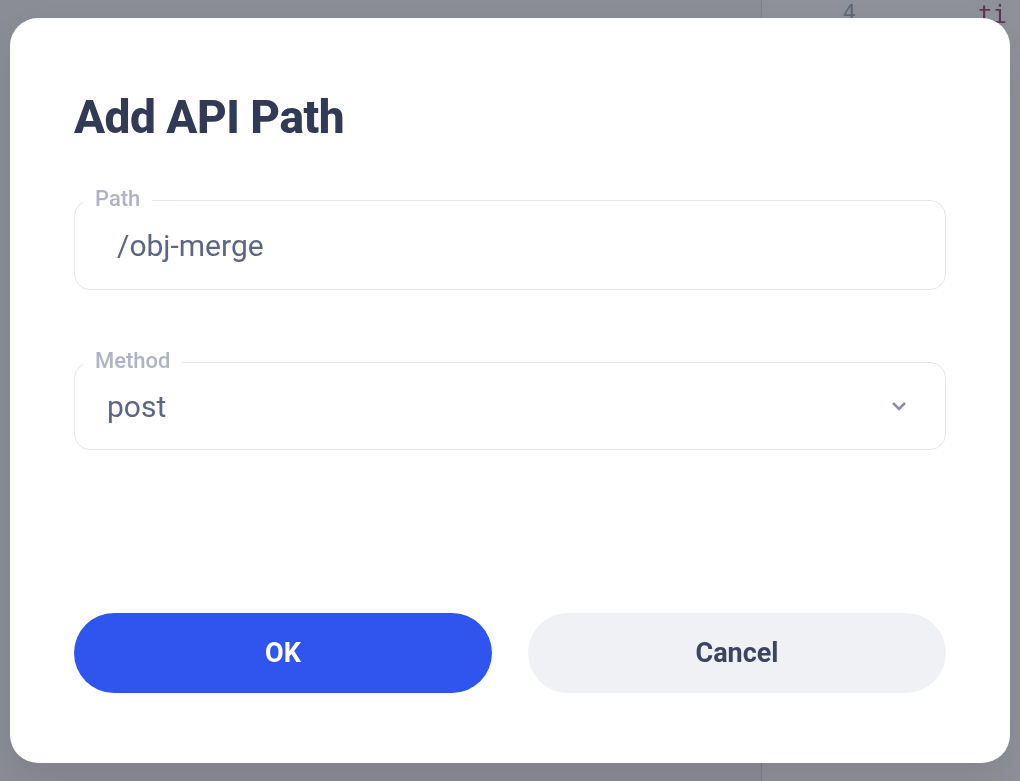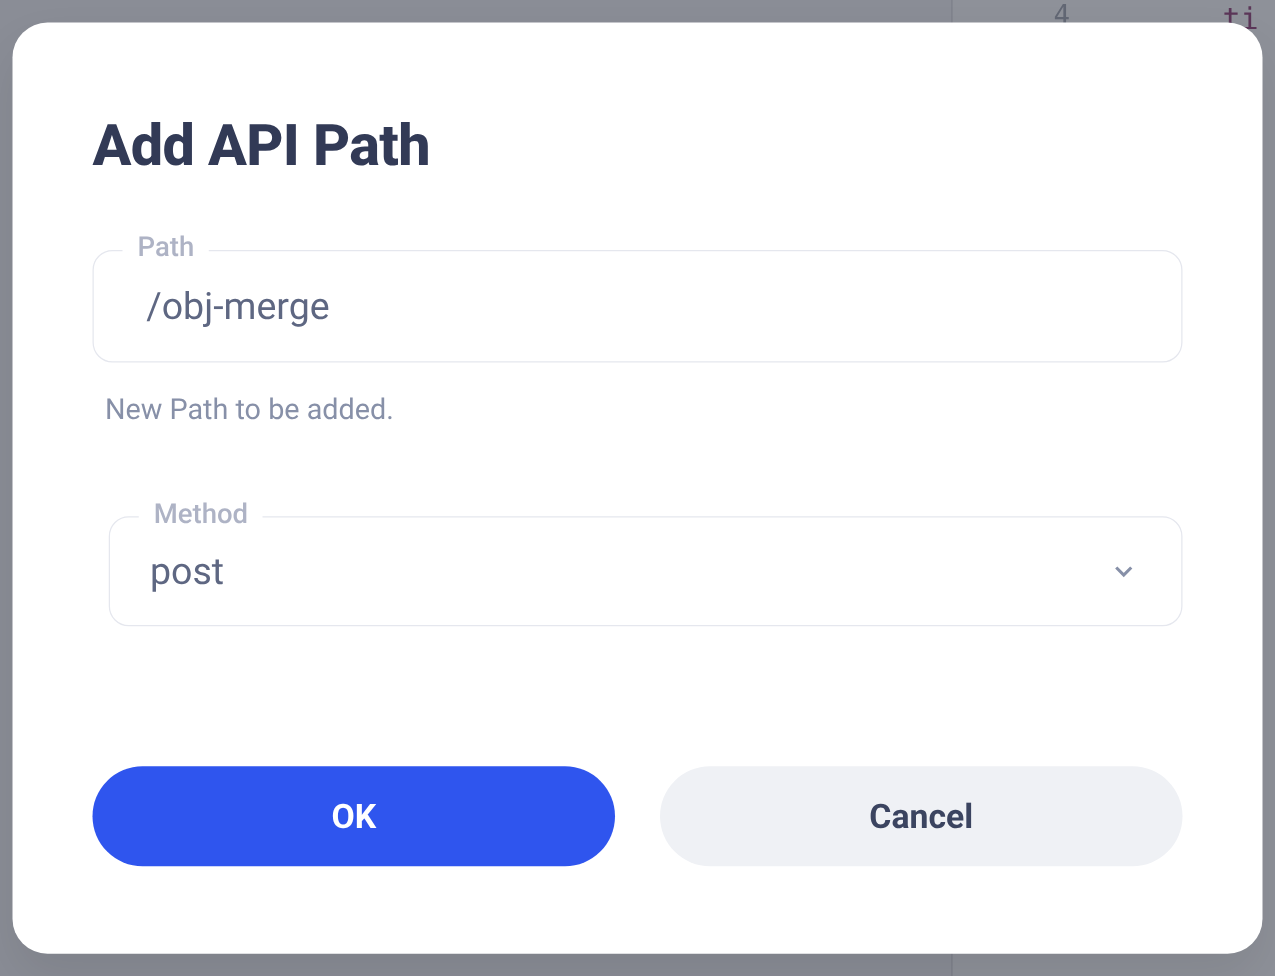--- a/index.html
+++ b/index.html
@@ -87,21 +87,21 @@
     }
 
     .field {
       position: relative;
       margin-bottom: 18px;
     }
 
     .field-label {
       position: absolute;
       top: -14px;
-      left: 24px;
+      left: 9px;
       background: #ffffff;
       padding: 0 12px;
       font-size: 22px;
       font-weight: 500;
       color: #aeb3c5;
       z-index: 2;
     }
 
     .text-input {
       width: 100%;
@@ -117,21 +117,20 @@
     }
 
     .helper-text {
       font-size: 23px;
       color: #8790a8;
       margin: 24px 0 0 10px;
     }
 
     .field-2 {
       margin-top: 72px;
-      margin-left: 13px;
     }
 
     .select-wrap {
       position: relative;
       width: 100%;
       height: 88px;
       border: 1px solid #e5e7ee;
       border-radius: 16px;
       background: #ffffff;
       display: flex;
@@ -210,21 +209,20 @@
 
 <div class="modal">
 
   <h1 class="modal-title">Add API Path</h1>
 
   <div class="field">
     <span class="field-label">Path</span>
     <input type="text" class="text-input" value="/obj-merge" style="">
   </div>
 
-  <p class="helper-text">New Path to be added.</p>
 
   <div class="field field-2">
     <span class="field-label">Method</span>
     <div class="select-wrap">
       <span class="select-value">post</span>
       <span class="chevron">
         <svg viewBox="0 0 24 24">
             <polyline points="6 9 12 15 18 9"></polyline>
           </svg>
       </span>

